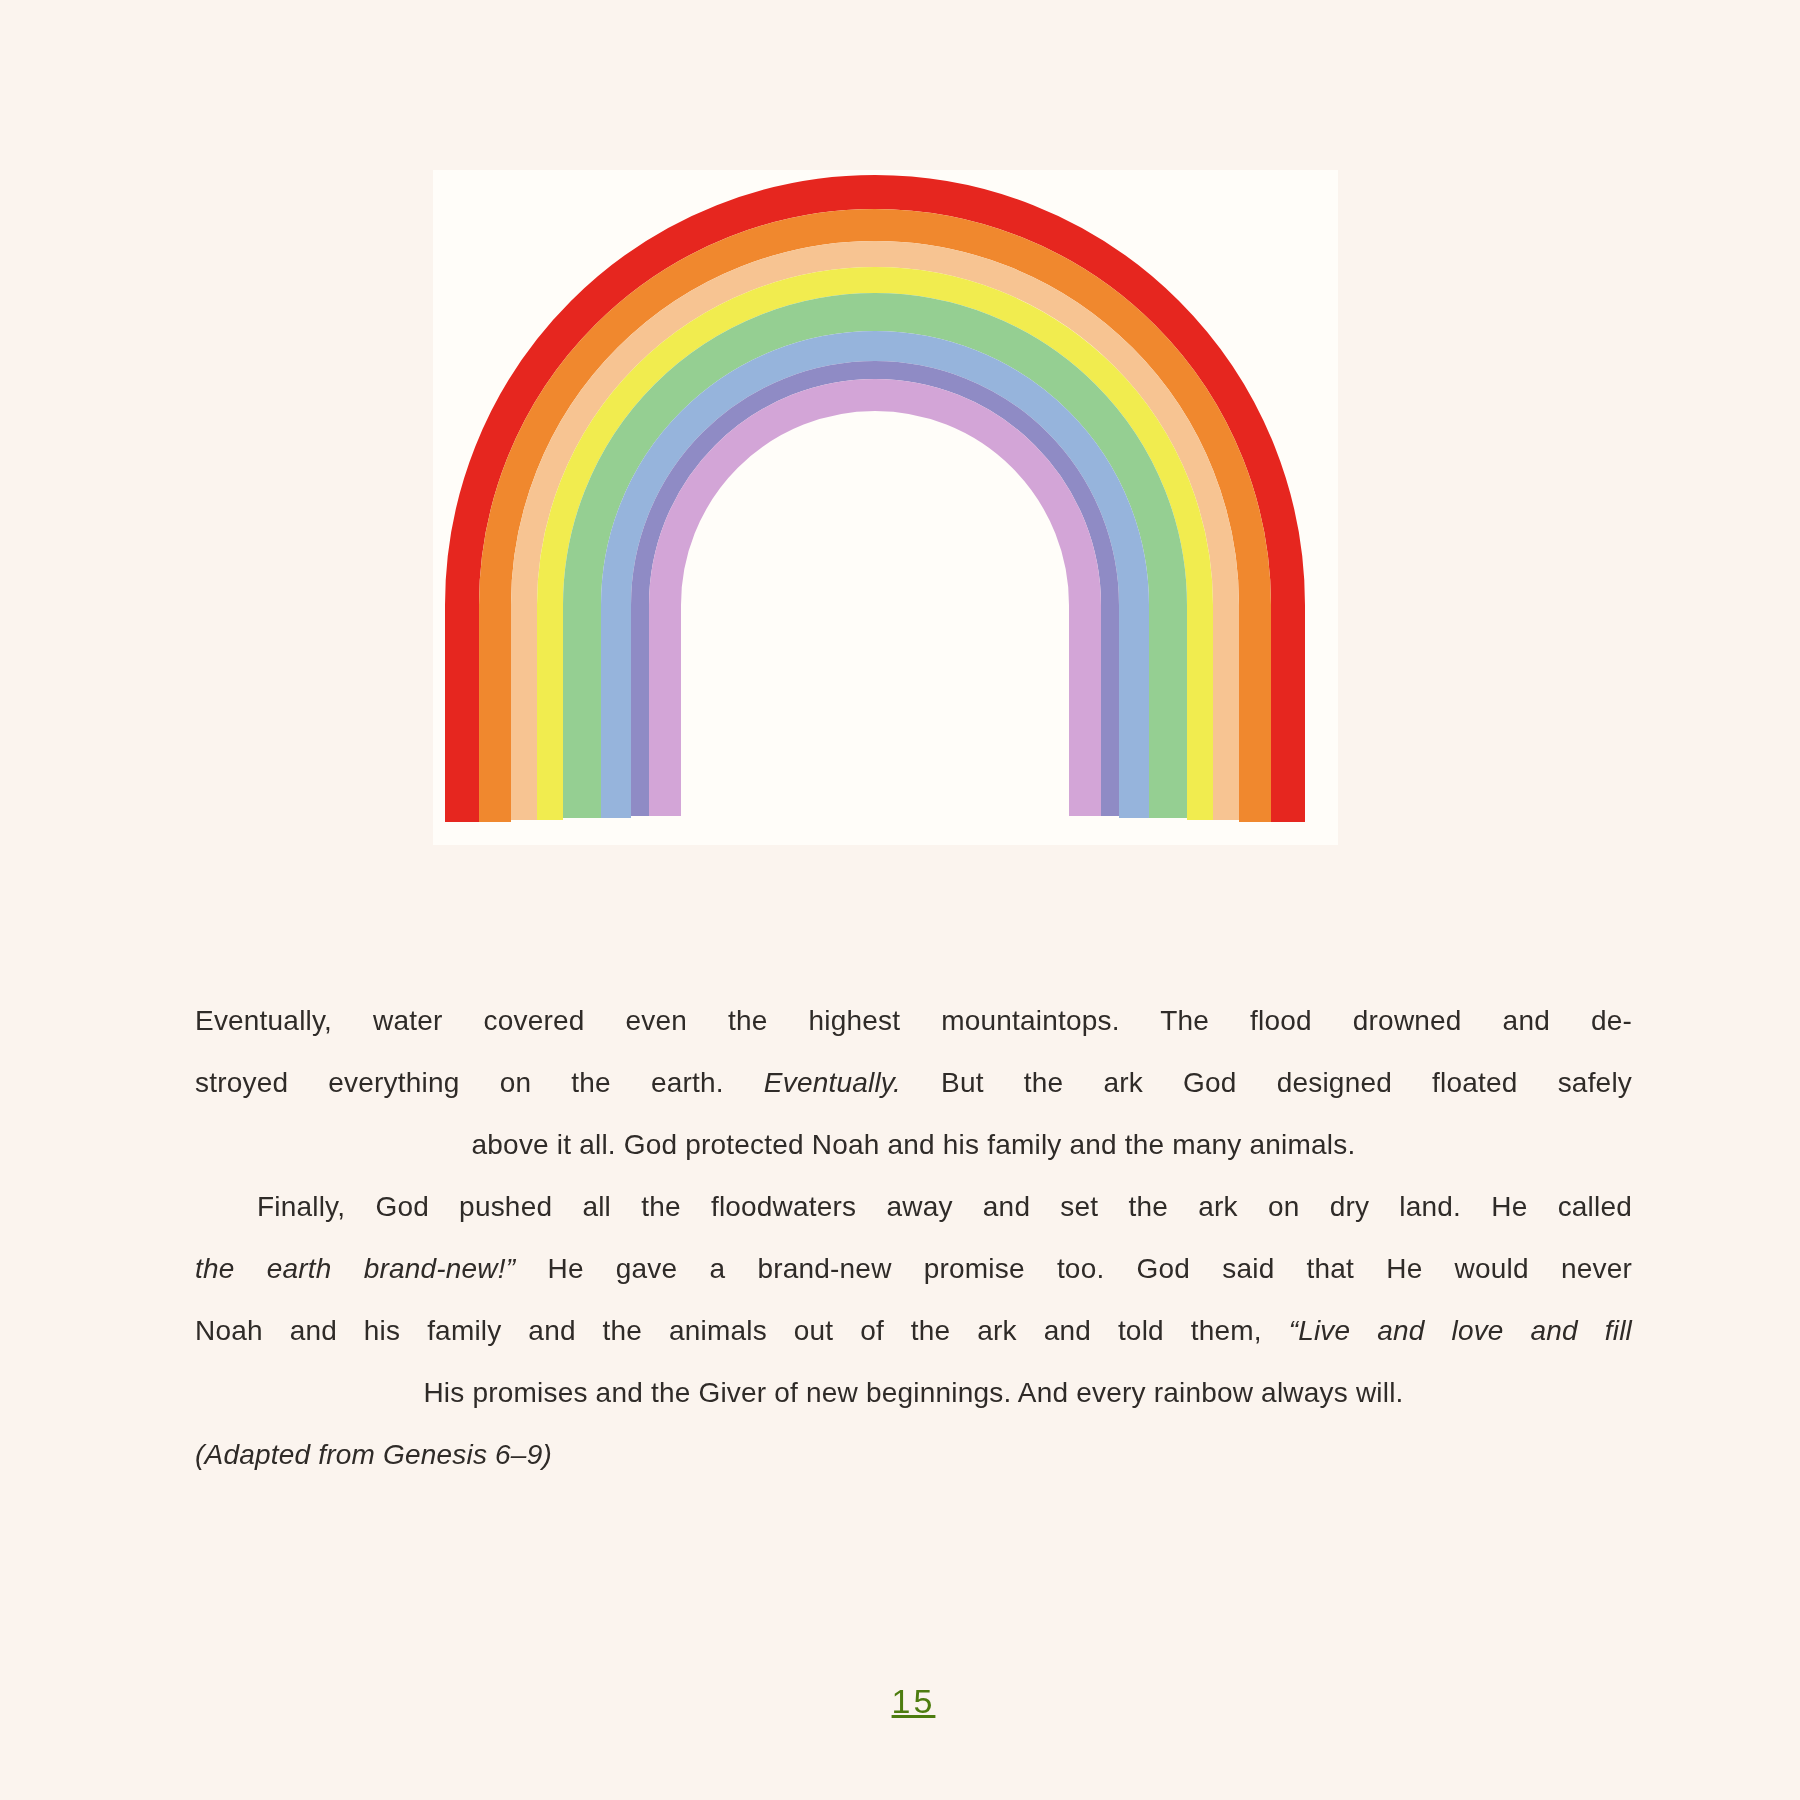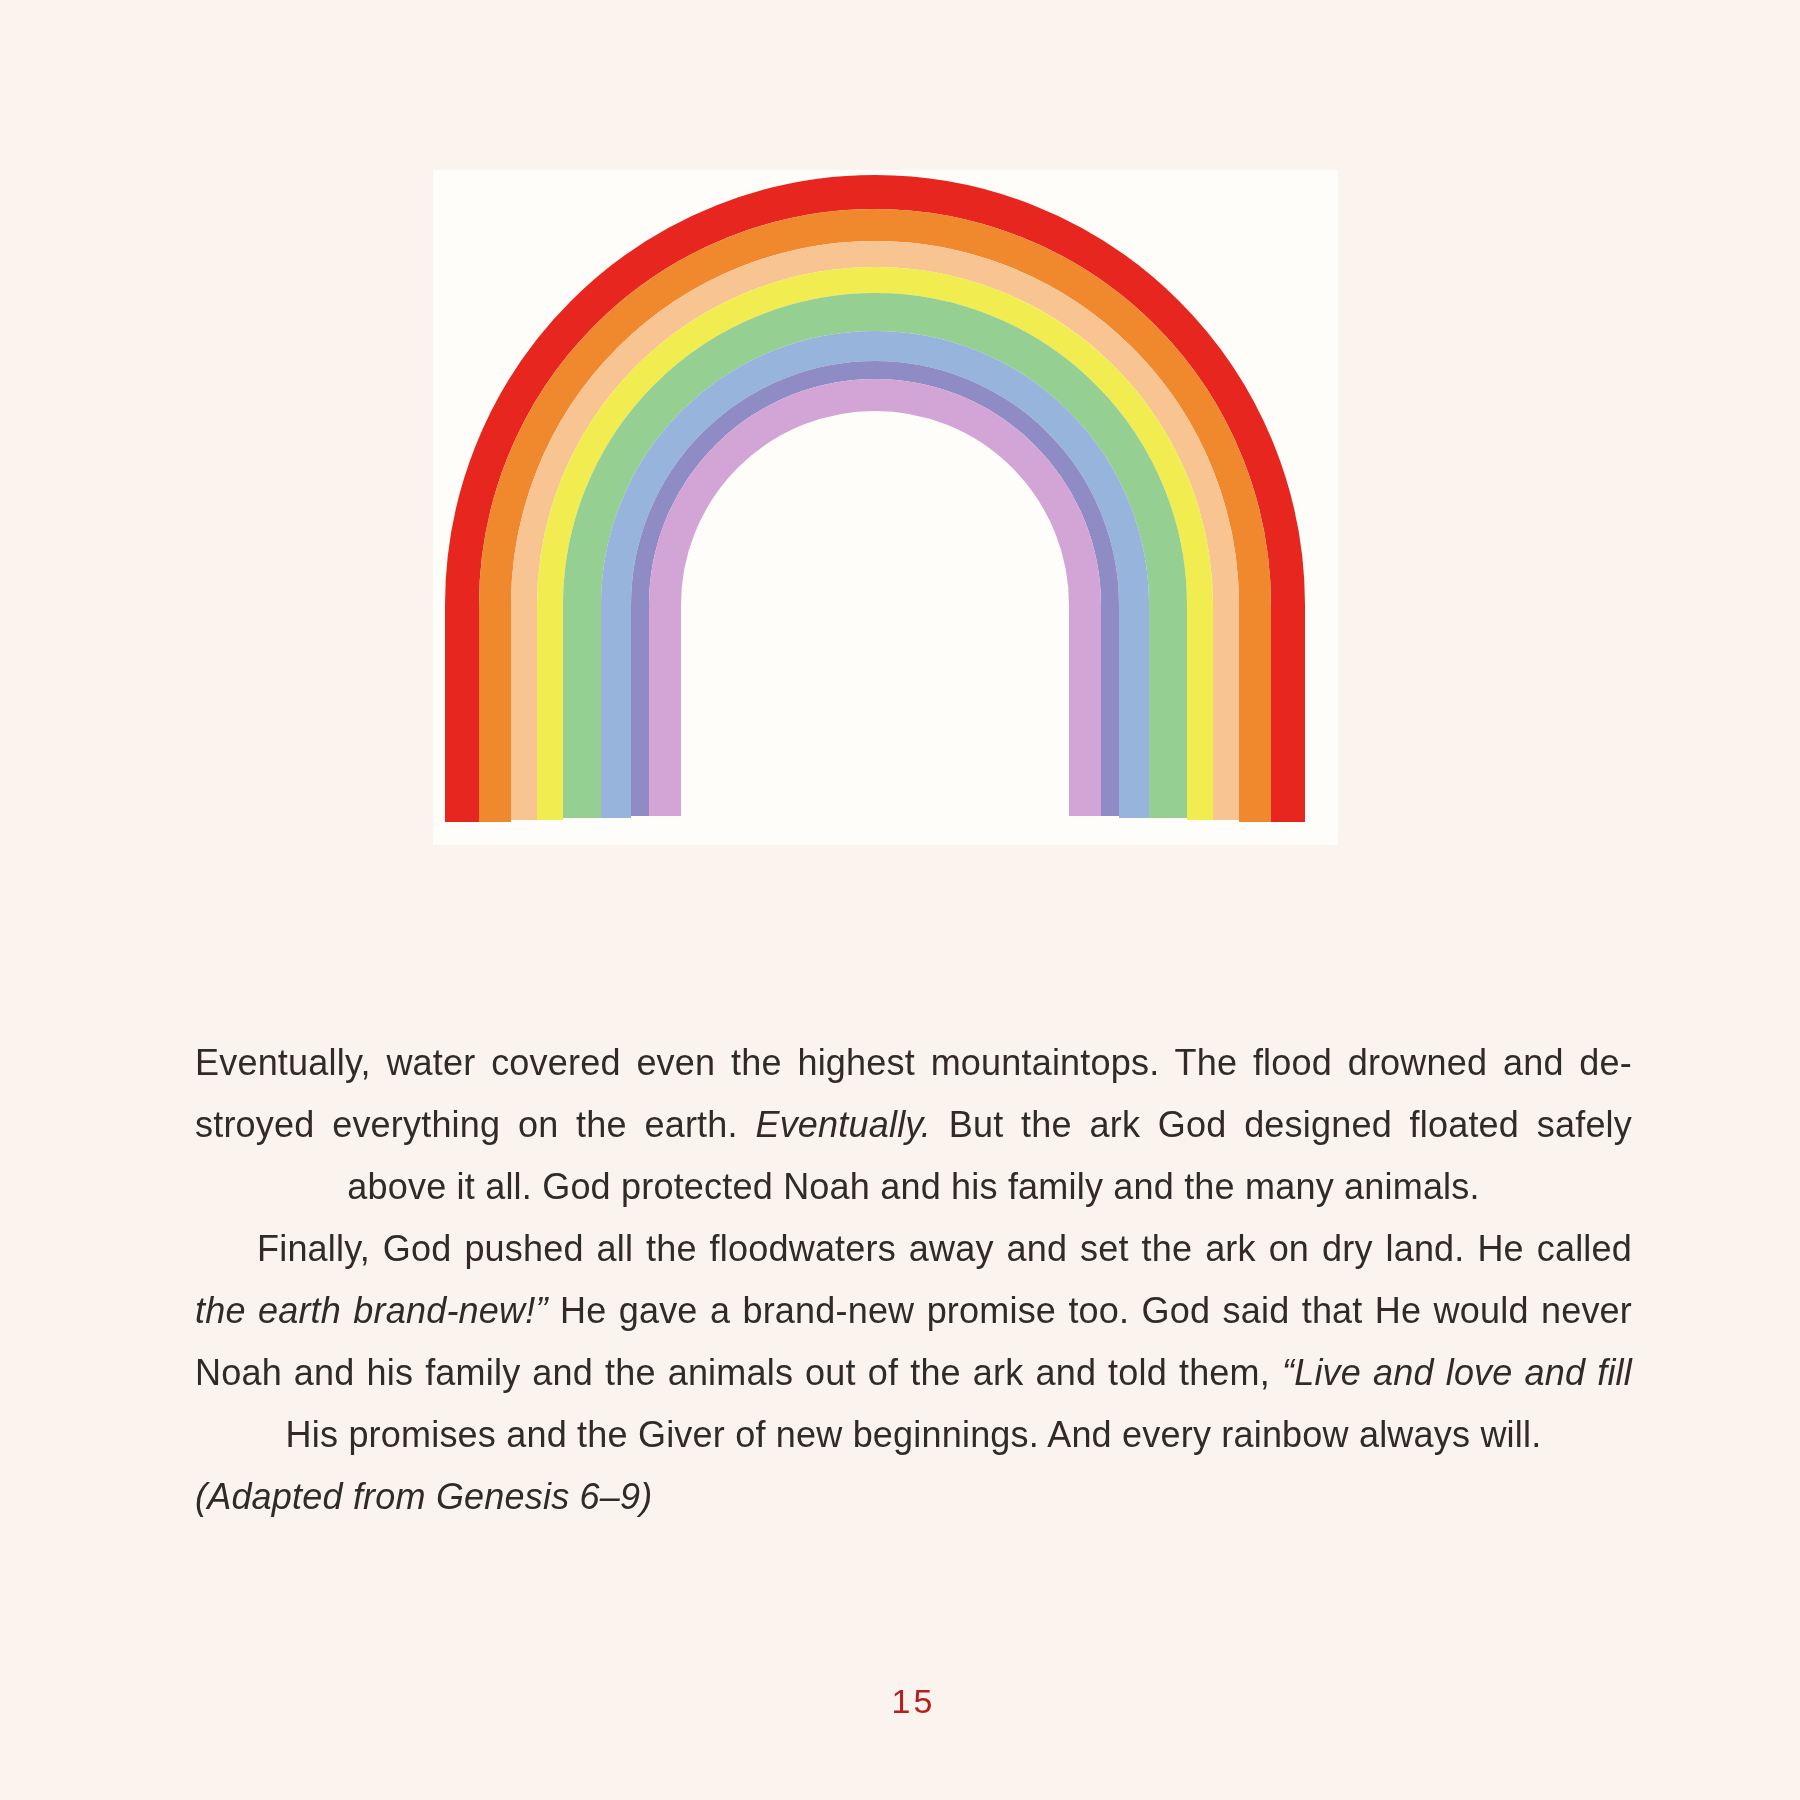--- a/index.html
+++ b/index.html
@@ -17,23 +17,23 @@
     top: 170px;
     width: 905px;
     height: 675px;
     background: #fffdf9;
   }
   .rainbow-svg { display: block; width: 905px; height: 675px; }
   .rainbow-svg path { fill: none; stroke-linecap: butt; }
   .text-block {
     position: absolute;
     left: 195px;
-    top: 1032px;
+    top: 990px;
     width: 1437px;
-    font-size: 36px;
+    font-size: 28px;
     line-height: 62px;
     color: #2f2b28;
     letter-spacing: 0.2px;
   }
   .line { white-space: normal; text-align: center; }
   .j { text-align: justify; text-align-last: justify; }
   .indent { text-indent: 62px; }
   .it { font-style: italic; }
   .attr-line {
     text-align: left;
@@ -41,21 +41,22 @@
     margin-top: 0;
   }
   .page-number {
     position: absolute;
     left: 195px;
     width: 1437px;
     top: 1682px;
     text-align: center;
     font-size: 34px;
     letter-spacing: 3px;
-    color: #b91c1c;
+    color: #4d7c0f;
+    text-decoration: underline;
   }
 </style>
 </head>
 <body>
 
 <div class="page">
 
   <div class="card">
     <svg class="rainbow-svg" viewBox="0 0 905 675">
       <g>

